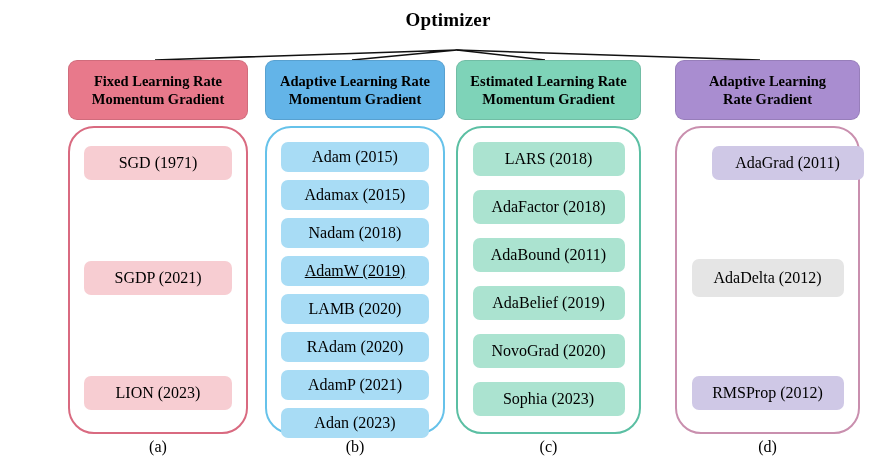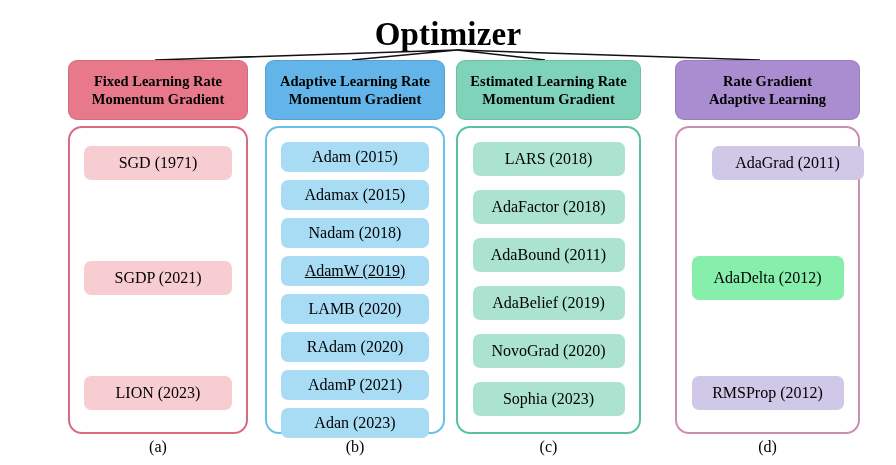--- a/index.html
+++ b/index.html
@@ -20,24 +20,24 @@
     position: absolute;
     left: 0; top: 0;
     width: 896px;
     height: 465px;
   }
 
   
   .root-title {
     position: absolute;
     left: 0;
-    top: 16px;
-    width: 896px;
-    text-align: center;
-    font-size: 33px;
+    top: 9px;
+    width: 896px;
+    text-align: center;
+    font-size: 19px;
     font-weight: bold;
     letter-spacing: 0.2px;
     font-family: "Liberation Serif", "DejaVu Serif", serif;
   }
 
   
   .connectors {
     position: absolute;
     left: 0; top: 0;
     width: 896px;
@@ -69,21 +69,21 @@
     font-family: "Liberation Serif", "DejaVu Serif", serif;
   }
 
   .col-body {
     box-sizing: border-box;
     position: absolute;
     top: 66px;
     left: 0;
     width: 100%;
     height: 308px;
-    border-radius: 14px;
+    border-radius: 26px;
     border: 2px solid #d96a80;
     background: #ffffff;
     display: flex;
     flex-direction: column;
     align-items: center;
     padding-top: 14px;
   }
 
   .col-body.spread {
     justify-content: space-between;
@@ -179,26 +179,26 @@
           <div class="pill" style="background: rgb(171, 227, 208); width: 152px; height: 34px;">AdaBound (2011)</div>
           <div class="pill" style="background: rgb(171, 227, 208); width: 152px; height: 34px;">AdaBelief (2019)</div>
           <div class="pill" style="background: rgb(171, 227, 208); width: 152px; height: 34px;">NovoGrad (2020)</div>
           <div class="pill" style="background: rgb(171, 227, 208); width: 152px; height: 34px;">Sophia (2023)</div>
         </div>
         <div class="col-caption">(c)</div>
       </div>
       <div class="column" style="left: 675px; width: 185px;">
         <div class="col-header" style="background: rgb(169, 141, 208);">
           <div>
+            <div>Adaptive Learning</div>
             <div>Rate Gradient</div>
-            <div>Adaptive Learning</div>
           </div>
         </div>
         <div class="col-body spread" style="border-color: rgb(201, 143, 174);">
           <div class="pill" style="background: rgb(207, 200, 230); width: 152px; height: 34px; margin-left: 40px;">AdaGrad (2011)</div>
-          <div class="pill" style="background: #86efac; width: 152px; height: 44px;">AdaDelta (2012)</div>
+          <div class="pill" style="background: #e5e5e5; width: 152px; height: 38px;">AdaDelta (2012)</div>
           <div class="pill" style="background: rgb(207, 200, 230); width: 152px; height: 34px;">RMSProp (2012)</div>
         </div>
         <div class="col-caption">(d)</div>
       </div>
     </div>
 
 </div>
 
 </body></html>

